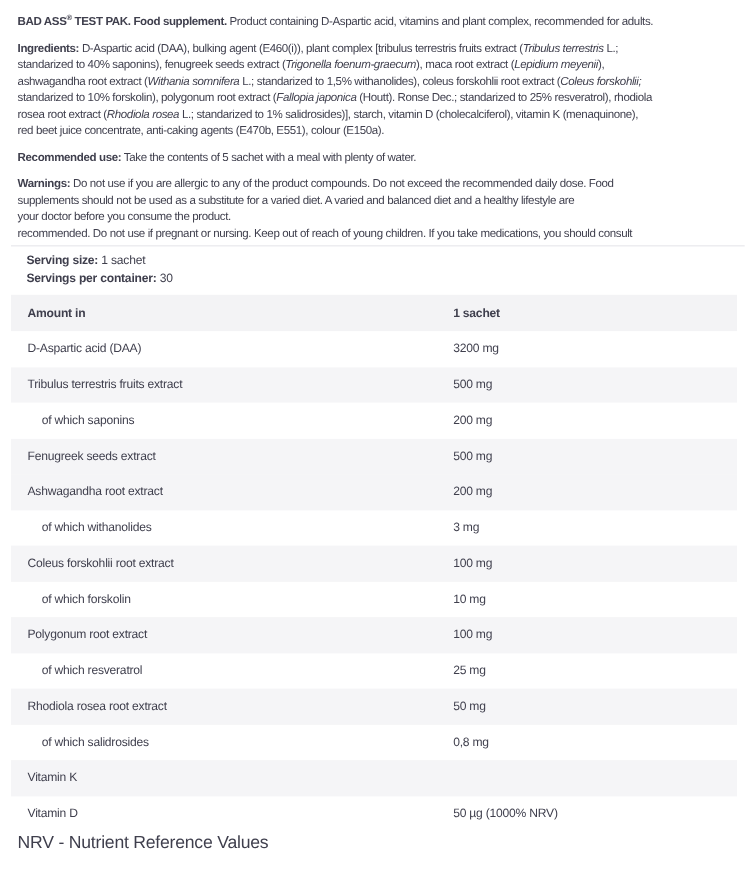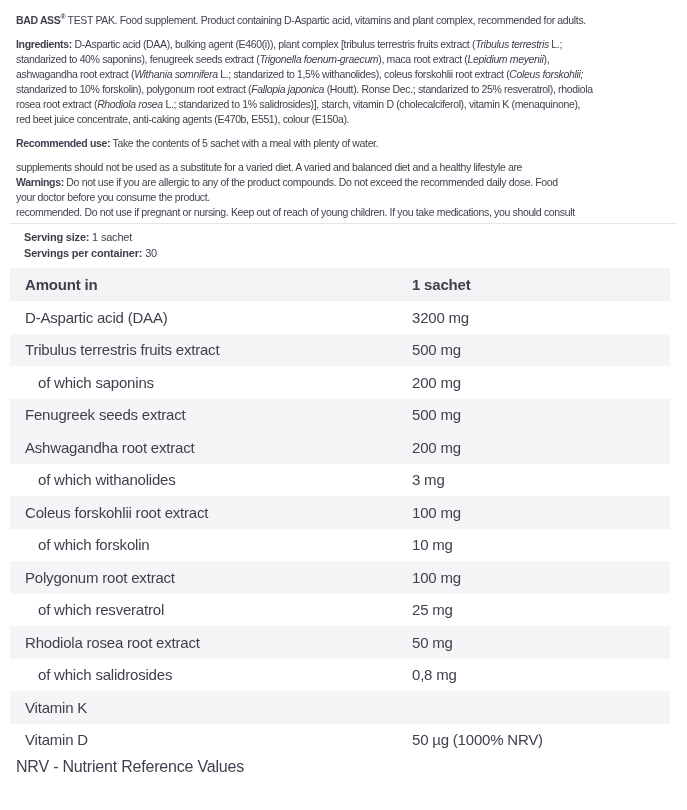--- a/index.html
+++ b/index.html
@@ -45,21 +45,21 @@
     line-height: 16px;
     font-size: 11px;
     letter-spacing: -0.2px;
     white-space: pre;
   }
 
   
   .ntable {
     margin: 7px -6px 0 -6px;
     width: 660px;
-    font-size: 15px;
+    font-size: 11px;
     letter-spacing: -0.2px;
   }
   .thead {
     height: 33px;
     background: var(--header-bg);
     font-weight: 700;
     display: flex;
     align-items: center;
     position: relative;
   }
@@ -83,39 +83,39 @@
   }
 
   .sup { font-size: 7px; vertical-align: super; }
 </style>
 </head>
 <body>
 
 <div class="page">
 
   <div class="para intro">
-      <div class="tline"><span style="font-weight: 700;">BAD ASS</span><span class="sup" style="font-weight: 700;">®</span><span style="font-weight: 400;"> TEST PAK. Food supplement.</span><span> Product containing D-Aspartic acid, vitamins and plant complex, recommended for adults.</span></div>
+      <div class="tline"><span style="font-weight: 700;">BAD ASS</span><span class="sup" style="font-weight: 700;">®</span><span style="font-weight: 700;"> TEST PAK. Food supplement.</span><span> Product containing D-Aspartic acid, vitamins and plant complex, recommended for adults.</span></div>
     </div>
 
   <div class="para ingredients">
       <div class="tline"><span style="font-weight: 700;">Ingredients:</span><span> D-Aspartic acid (DAA), bulking agent (E460(i)), plant complex [tribulus terrestris fruits extract (</span><span style="font-style: italic;">Tribulus terrestris</span><span> L.;</span></div>
       <div class="tline"><span>standarized to 40% saponins), fenugreek seeds extract (</span><span style="font-style: italic;">Trigonella foenum-graecum</span><span>), maca root extract (</span><span style="font-style: italic;">Lepidium meyenii</span><span>),</span></div>
       <div class="tline"><span>ashwagandha root extract (</span><span style="font-style: italic;">Withania somnifera</span><span> L.; standarized to 1,5% withanolides), coleus forskohlii root extract (</span><span style="font-style: italic;">Coleus forskohlii;</span></div>
       <div class="tline"><span>standarized to 10% forskolin), polygonum root extract (</span><span style="font-style: italic;">Fallopia japonica</span><span> (Houtt). Ronse Dec.; standarized to 25% resveratrol), rhodiola</span></div>
       <div class="tline"><span>rosea root extract (</span><span style="font-style: italic;">Rhodiola rosea</span><span> L.; standarized to 1% salidrosides)], starch, vitamin D (cholecalciferol), vitamin K (menaquinone),</span></div>
       <div class="tline"><span>red beet juice concentrate, anti-caking agents (E470b, E551), colour (E150a).</span></div>
     </div>
 
   <div class="para recommended">
       <div class="tline"><span style="font-weight: 700;">Recommended use:</span><span> Take the contents of 5 sachet with a meal with plenty of water.</span></div>
     </div>
 
   <div class="para warnings">
+      <div class="tline"><span style="font-weight: 700;">Warnings:</span><span> Do not use if you are allergic to any of the product compounds. Do not exceed the recommended daily dose. Food</span></div>
       <div class="tline"><span>supplements should not be used as a substitute for a varied diet. A varied and balanced diet and a healthy lifestyle are</span></div>
-      <div class="tline"><span style="font-weight: 700;">Warnings:</span><span> Do not use if you are allergic to any of the product compounds. Do not exceed the recommended daily dose. Food</span></div>
       <div class="tline"><span>your doctor before you consume the product.</span></div>
       <div class="tline"><span>recommended. Do not use if pregnant or nursing. Keep out of reach of young children. If you take medications, you should consult</span></div>
     </div>
 
   <div class="divider"></div>
 
   <div class="serving">
       <div class="tline"><span style="font-weight: 700;">Serving size:</span><span> 1 sachet</span></div>
       <div class="tline"><span style="font-weight: 700;">Servings per container:</span><span> 30</span></div>
     </div>

